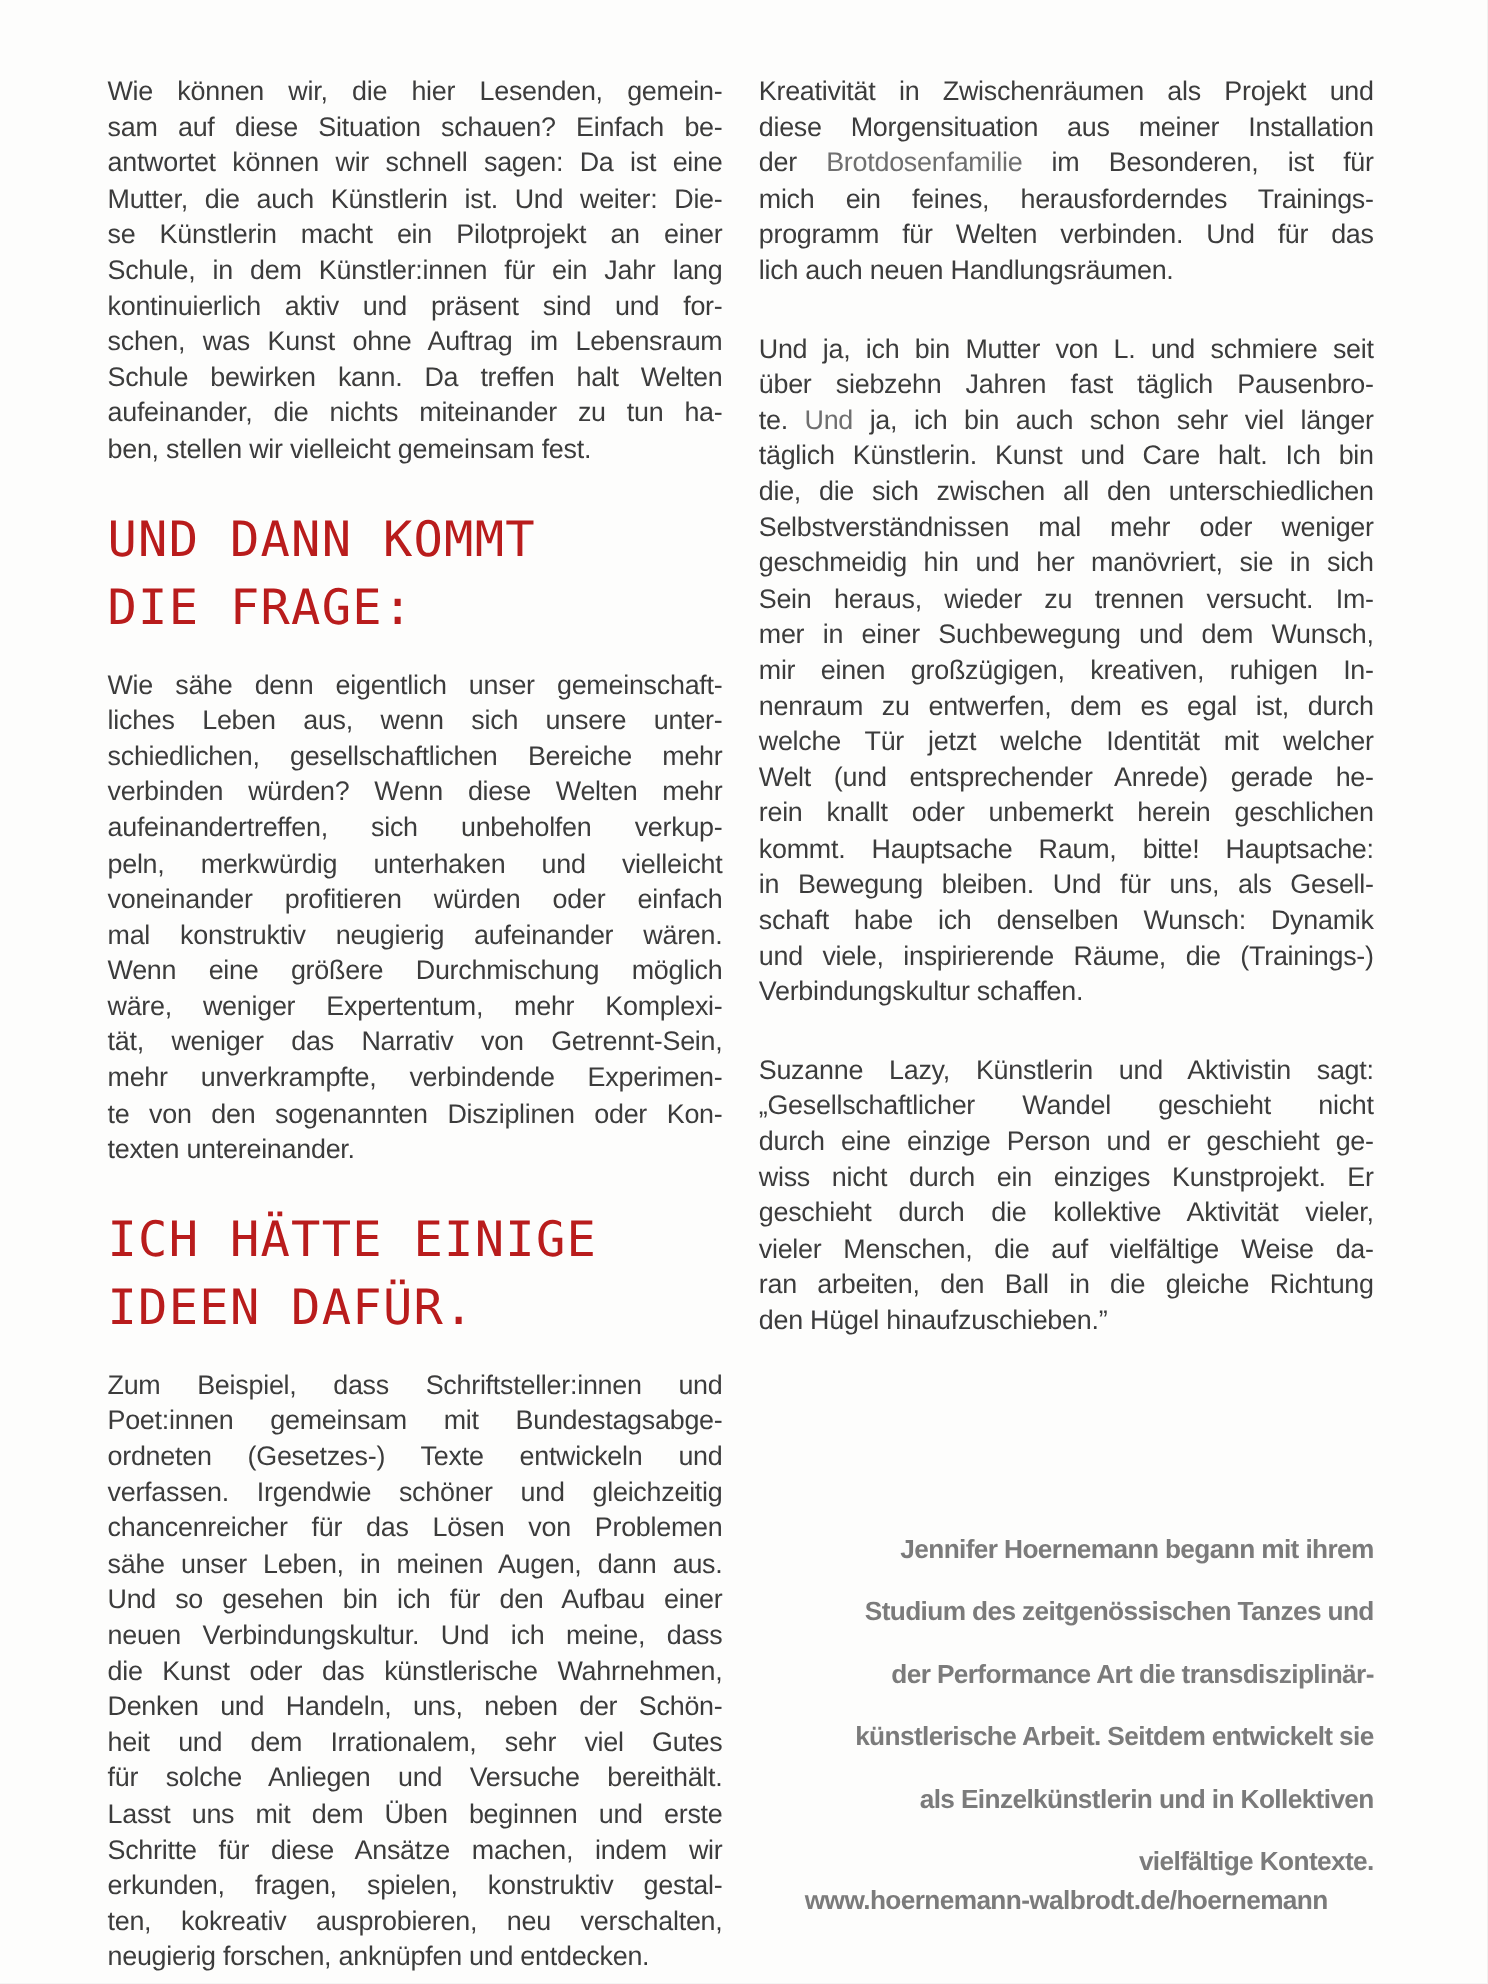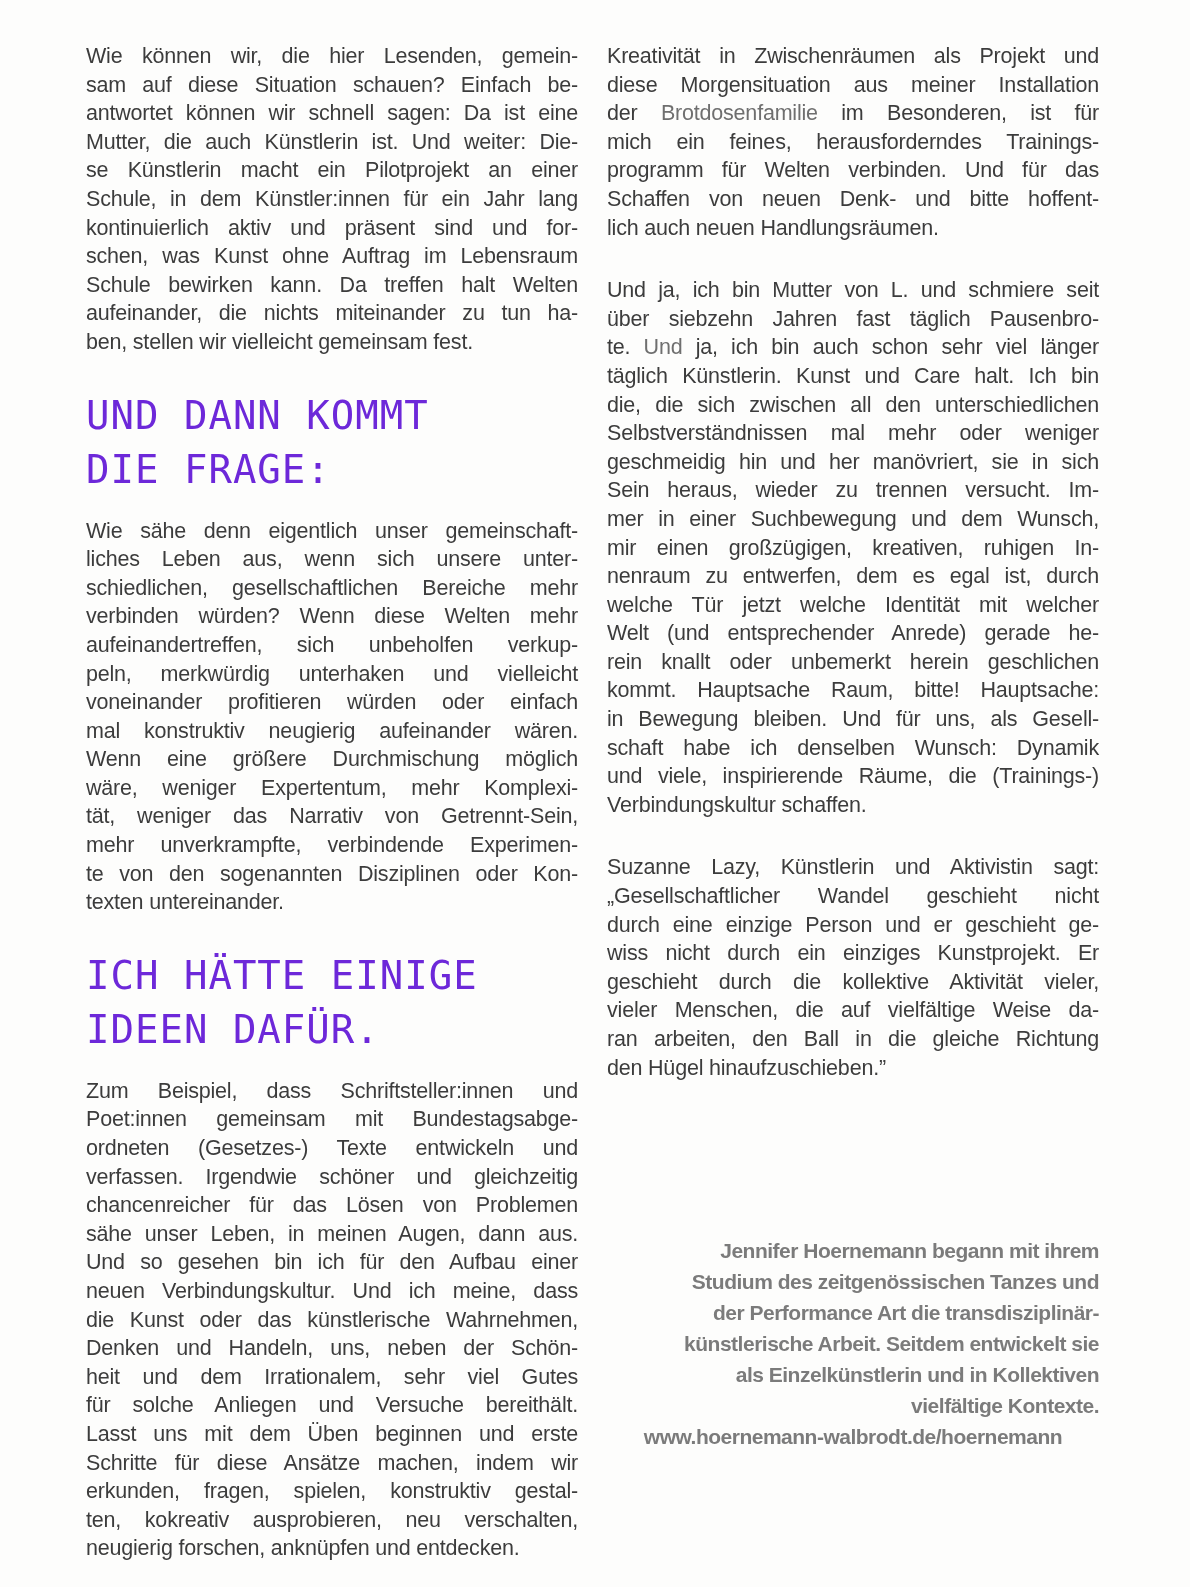--- a/index.html
+++ b/index.html
@@ -11,21 +11,21 @@
     position: relative;
     width: 1190px;
     height: 1587px;
     margin: 0 auto;
     background: #fdfdfc;
     font-family: "Liberation Sans", sans-serif;
     overflow: hidden;
   }
   .col {
     position: absolute;
-    top: 42px;
+    top: 59px;
     width: 492px;
   }
   .col-left  { left: 86px; }
   .col-right { left: 607px; }
 
   .para {
     font-size: 21.5px;
     line-height: 28.6px;
     letter-spacing: -0.2px;
     color: #3c3c3c;
@@ -37,39 +37,39 @@
     text-align-last: justify;
   }
   .para-gap { margin-top: 34px; }
 
   .headline {
     font-family: "DejaVu Sans Mono", monospace;
     font-weight: normal;
     font-size: 39px;
     line-height: 54px;
     letter-spacing: 1px;
-    color: #6d28d9;
+    color: #b91c1c;
     margin: 32px 0 20px 0;
   }
   .headline .line { white-space: nowrap; }
 
   b.accent {
     font-weight: normal;
     color: #6f6f6f;
   }
 
   .bio {
     margin-top: 153px;
     font-size: 21px;
     font-weight: bold;
     line-height: 31px;
     letter-spacing: -0.5px;
     color: #7b7b7b;
   }
-  .bio .line { text-align: right; white-space: nowrap; }
+  .bio .line { text-align: right; white-space: nowrap; margin-top: 19px; }
   .bio .url-line { text-align: center; white-space: nowrap; }
 </style>
 </head>
 <body>
 
 <div class="page">
 
   <div class="col col-left">
     <div class="para">
         <div class="line just">Wie können wir, die hier Lesenden, gemein-</div>
@@ -133,21 +133,20 @@
       </div>
   </div>
 
   <div class="col col-right">
     <div class="para">
         <div class="line just">Kreativität in Zwischenräumen als Projekt und</div>
         <div class="line just">diese Morgensituation aus meiner Installation</div>
         <div class="line just">der <b class="accent">Brotdosenfamilie</b> im Besonderen, ist für</div>
         <div class="line just">mich ein feines, herausforderndes Trainings-</div>
         <div class="line just">programm für Welten verbinden. Und für das</div>
-        <div class="line just">Schaffen von neuen Denk- und bitte hoffent-</div>
         <div class="line">lich auch neuen Handlungsräumen.</div>
       </div>
 
     <div class="para para-gap">
         <div class="line just">Und ja, ich bin Mutter von L. und schmiere seit</div>
         <div class="line just">über siebzehn Jahren fast täglich Pausenbro-</div>
         <div class="line just">te. <b class="accent">Und</b> ja, ich bin auch schon sehr viel länger</div>
         <div class="line just">täglich Künstlerin. Kunst und Care halt. Ich bin</div>
         <div class="line just">die, die sich zwischen all den unterschiedlichen</div>
         <div class="line just">Selbstverständnissen mal mehr oder weniger</div>

